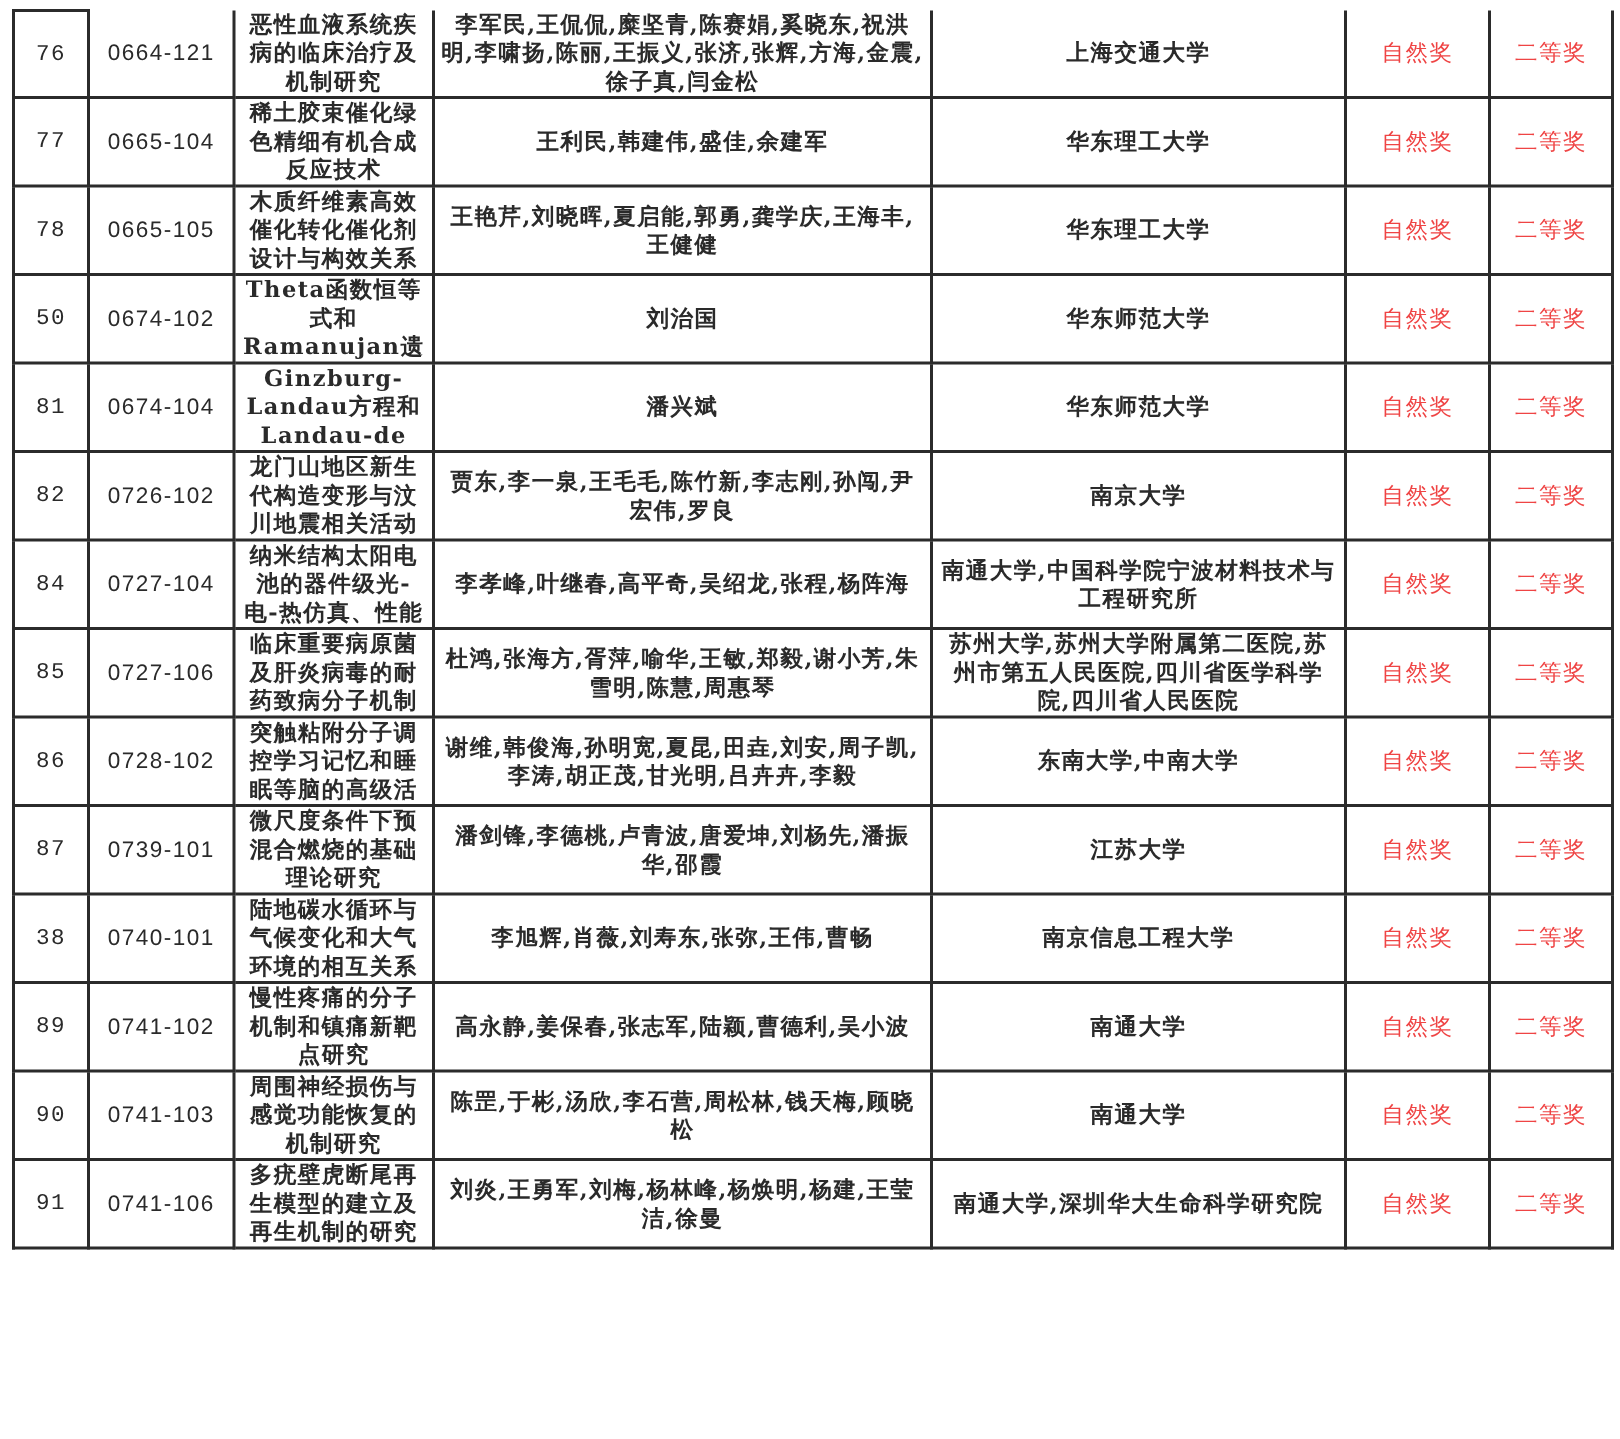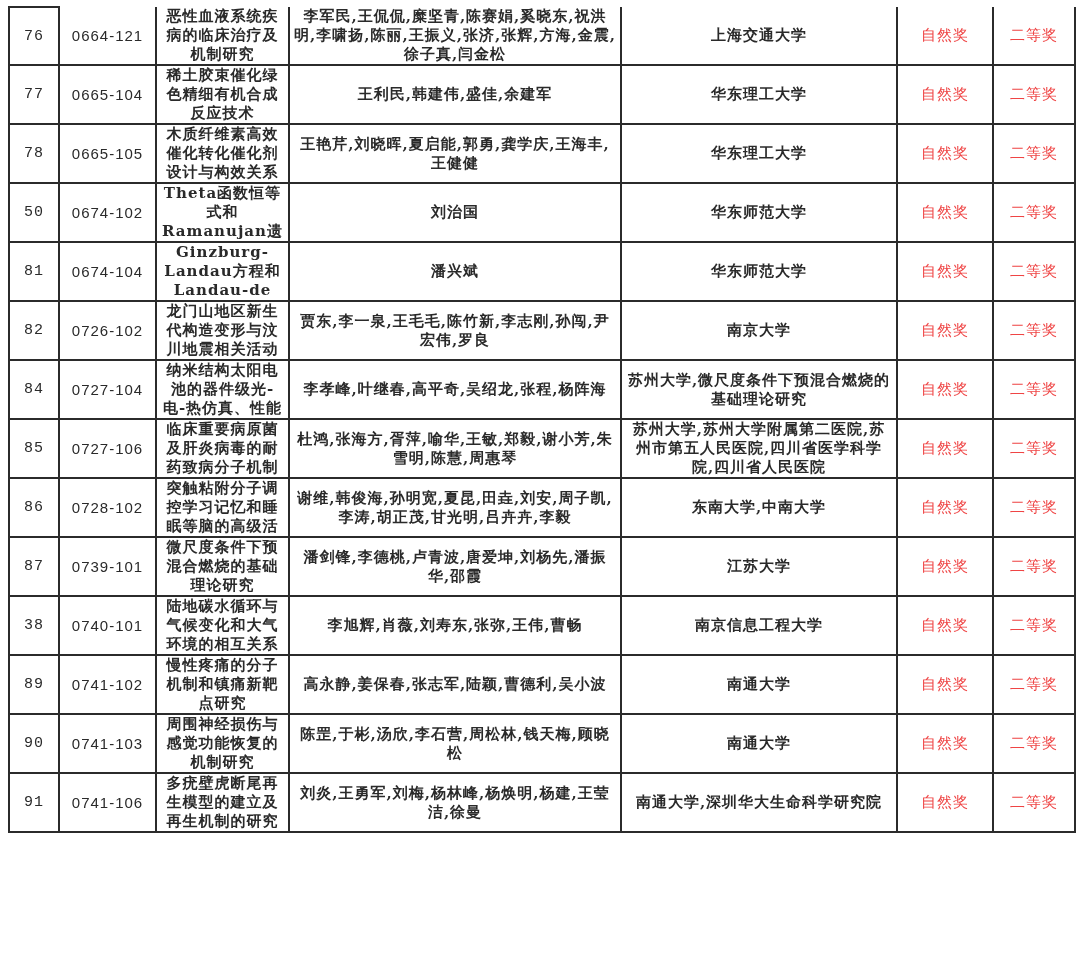--- a/index.html
+++ b/index.html
@@ -135,21 +135,21 @@
   <tr>
     <td class="c-no">84</td>
     <td class="c-code">0727-104</td>
     <td class="c-title">
           <span class="clip">纳米结构太阳电池的器件级光-电-热仿真、性能调控与实现</span>
         </td>
     <td class="c-people">
           <span class="clip">李孝峰,叶继春,高平奇,吴绍龙,张程,杨阵海</span>
         </td>
     <td class="c-unit">
-          <span class="clip">苏州大学,微尺度条件下预混合燃烧的基础理论研究</span>
+          <span class="clip">南通大学,中国科学院宁波材料技术与工程研究所</span>
         </td>
     <td class="c-type">自然奖</td>
     <td class="c-grade">二等奖</td>
   </tr>
 
   <tr>
     <td class="c-no">85</td>
     <td class="c-code">0727-106</td>
     <td class="c-title">
           <span class="clip">临床重要病原菌及肝炎病毒的耐药致病分子机制</span>

